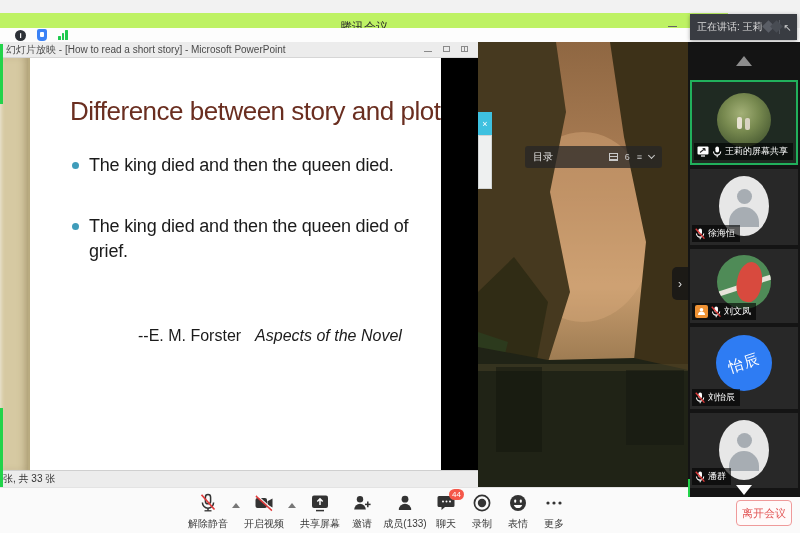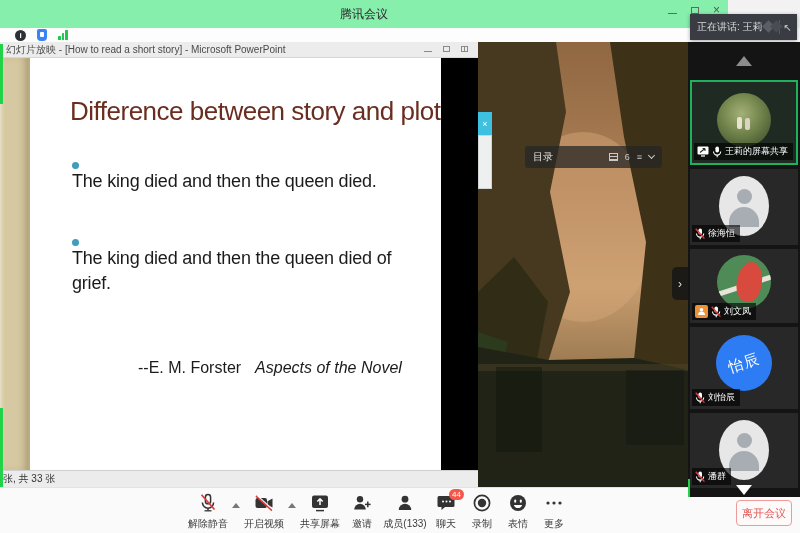--- a/index.html
+++ b/index.html
@@ -1,21 +1,21 @@
 <!DOCTYPE html>
 <html><head>
 <meta charset="utf-8">
 <style>
   * { margin:0; padding:0; box-sizing:border-box; }
   html,body { width:800px; height:533px; overflow:hidden; }
   body { font-family:"Liberation Sans","DejaVu Sans",sans-serif; background:#f5f5f5; }
   .app { position:relative; width:800px; height:533px; background:#f2f2f2; overflow:hidden; }
 
   
-  .titlebar { position:absolute; left:0; top:0; width:728px; height:28px; background:#86efac; }
+  .titlebar { position:absolute; left:0; top:13px; width:728px; height:28px; background:#bef264; }
   .app-title { display:block; text-align:center; line-height:28px; font-size:12px; color:#2b2b2b; }
   .win-controls { position:absolute; right:8px; top:4px; display:flex; gap:14px; align-items:center; height:12px; }
   .wc-min { width:9px; height:1px; background:#666; margin-top:6px; }
   .wc-max { width:8px; height:7px; border:1px solid #666; }
   .wc-close { font-size:12px; color:#555; line-height:10px; }
 
   
   .statusrow { position:absolute; left:0; top:28px; width:800px; height:14px; background:#fdfdfd; display:flex; align-items:center; gap:11px; padding-left:15px; }
   .ic-info { width:11px; height:11px; border-radius:50%; background:#2d3137; color:#fff; font-size:8px; font-weight:bold; text-align:center; line-height:11px; }
   .ic-shield { width:10px; height:12px; background:#3b82f6; border-radius:2px 2px 4px 4px; position:relative; }
@@ -32,21 +32,21 @@
   .pg-restore { width:7px; height:6px; border:1px solid #8a8a8a; }
   .pg-grid { width:7px; height:6px; border:1px solid #8a8a8a; position:relative; }
   .pg-grid::after { content:""; position:absolute; left:2px; top:0; width:1px; height:4px; background:#8a8a8a; }
   .ppt-body { position:absolute; left:0; top:16px; width:478px; height:412px; display:flex; }
   .slide-edge { width:30px; background:#d6c9a2; border-right:2px solid #b9ab80; box-shadow:inset -6px 0 8px -4px rgba(120,104,62,.55), inset 3px 0 4px -2px rgba(255,255,255,.6); }
   .slide { width:411px; background:#fff; position:relative; overflow:hidden; }
   .ppt-black { flex:1; background:#000; }
   .ppt-statusbar { position:absolute; left:0; top:428px; width:478px; height:17px; background:#ececec; border-top:1px solid #cfcfcf; font-size:10px; color:#333; line-height:16px; padding-left:3px; }
 
   .slide-title { margin:38px 0 0 40px; font-size:26px; letter-spacing:-.5px; color:#6a2e20; }
-  .bullet { display:flex; margin:26px 28px 0 42px; font-size:18px; color:#1b1b1b; line-height:1.4; letter-spacing:-.2px;flex-direction:column; }
+  .bullet { display:flex; margin:26px 28px 0 42px; font-size:18px; color:#1b1b1b; line-height:1.4; letter-spacing:-.2px; }
   .bullet.b2 { margin-top:36px; }
   .bullet .dot { flex:none; width:7px; height:7px; border-radius:50%; background:#3f9cba; margin:9px 10px 0 0; }
   .attribution { margin:62px 0 0 108px; font-size:16px; color:#1b1b1b; }
   .attribution em { font-style:italic; margin-left:14px; }
 
   
   .edge-green { position:absolute; left:0; width:3px; background:#22d34a; z-index:8; }
   .eg-top { top:44px; height:60px; }
   .eg-bottom { top:408px; height:79px; }
 

